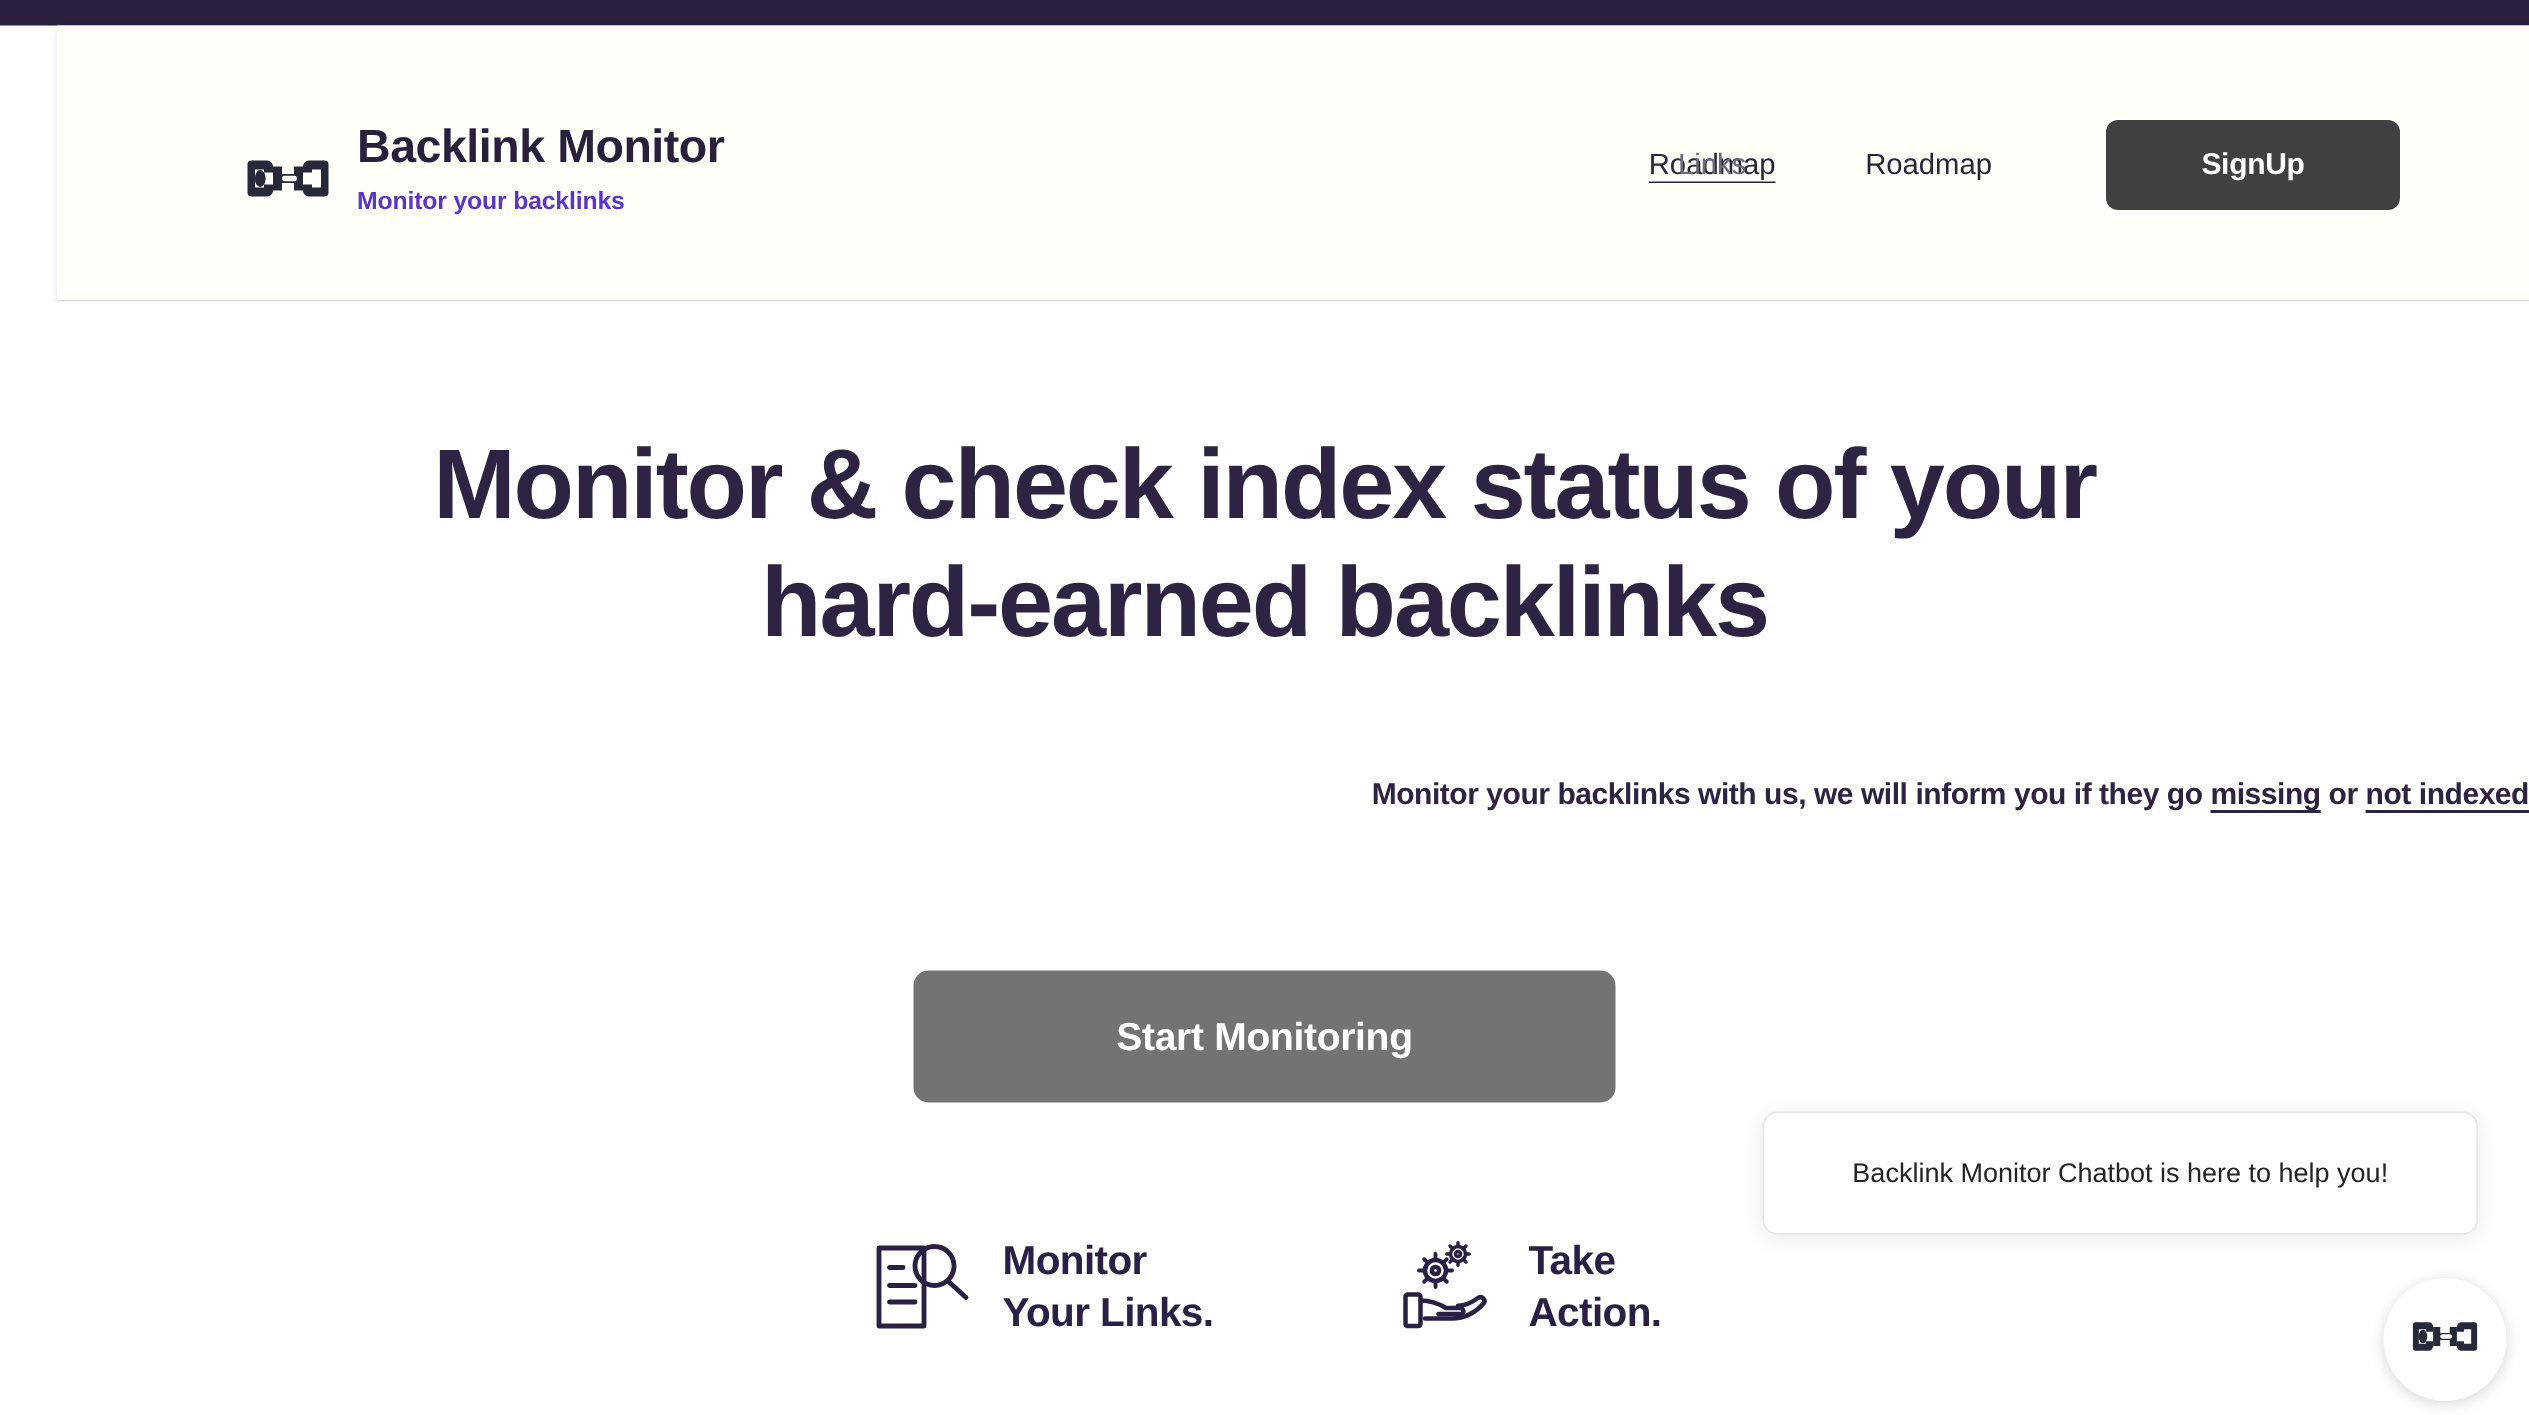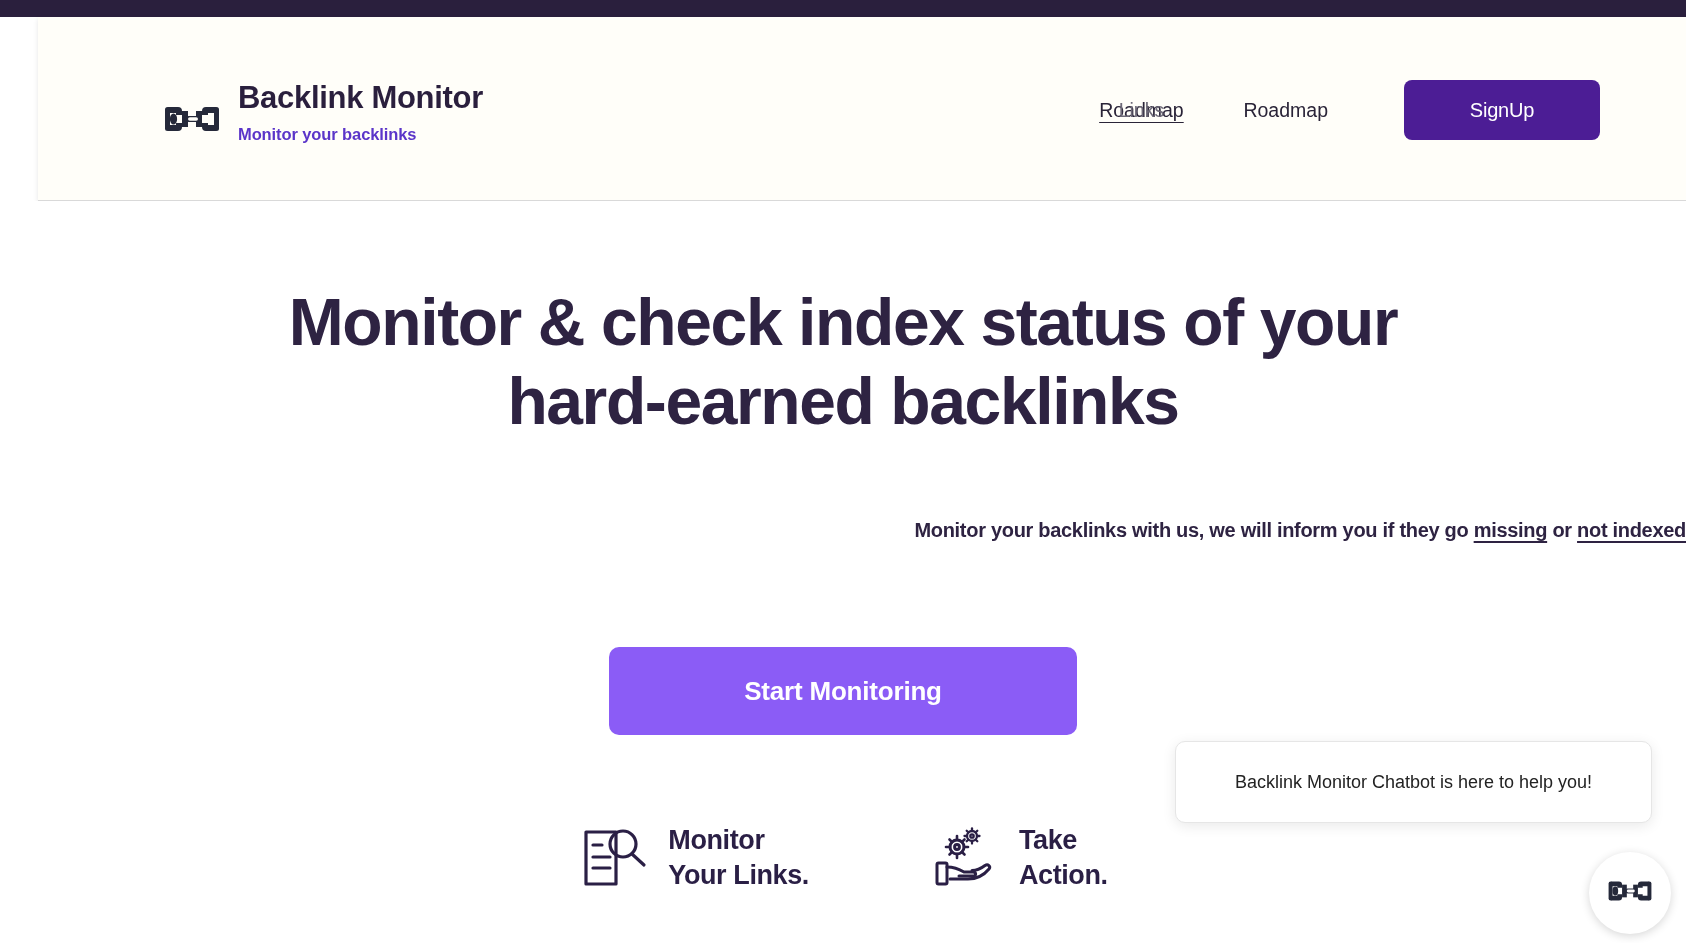--- a/index.html
+++ b/index.html
@@ -58,22 +58,22 @@
   .nav-link {
     font-size: 19.5px; font-weight: 500; color: #2a2438;
     text-decoration: none; line-height: 30px;
   }
   .nav-link.pricing { text-decoration: underline; text-underline-offset: 5px; color: #2a2438; }
   .nav-link.about { color: #6e6a78; }
   .nav-link.roadmap { margin-right: 76px; }
   .signup-btn {
     display: inline-flex; align-items: center; justify-content: center;
     width: 196px; height: 60px;
-    background: #4c1d95; color: #ffffff;
-    font-size: 20px; font-weight: 400;
+    background: #404040; color: #ffffff;
+    font-size: 20px; font-weight: 700;
     border: none; border-radius: 8px; cursor: pointer;
     letter-spacing: -0.2px;
   }
 
   
   .hero {
     position: absolute; top: 201px; left: 0;
     width: 1686px; height: 742px;
     background: #ffffff;
   }
@@ -87,21 +87,21 @@
     position: absolute; top: 318px; left: 0; width: 1686px;
     text-align: right;
     font-size: 20px; font-weight: 600; color: #2e2342;
     letter-spacing: -0.3px;
   }
   .hero-sub u { text-decoration: underline; text-underline-offset: 4px; }
 
   .cta-btn {
     position: absolute; top: 446px; left: 609px;
     width: 468px; height: 88px;
-    background: #8b5cf6; color: #ffffff;
+    background: #737373; color: #ffffff;
     font-size: 26px; font-weight: 700;
     border: none; border-radius: 10px; cursor: pointer;
     letter-spacing: -0.2px;
   }
 
   
   .features {
     position: absolute; top: 622px; left: 0; width: 1686px;
     display: flex; justify-content: center; gap: 120px;
   }

